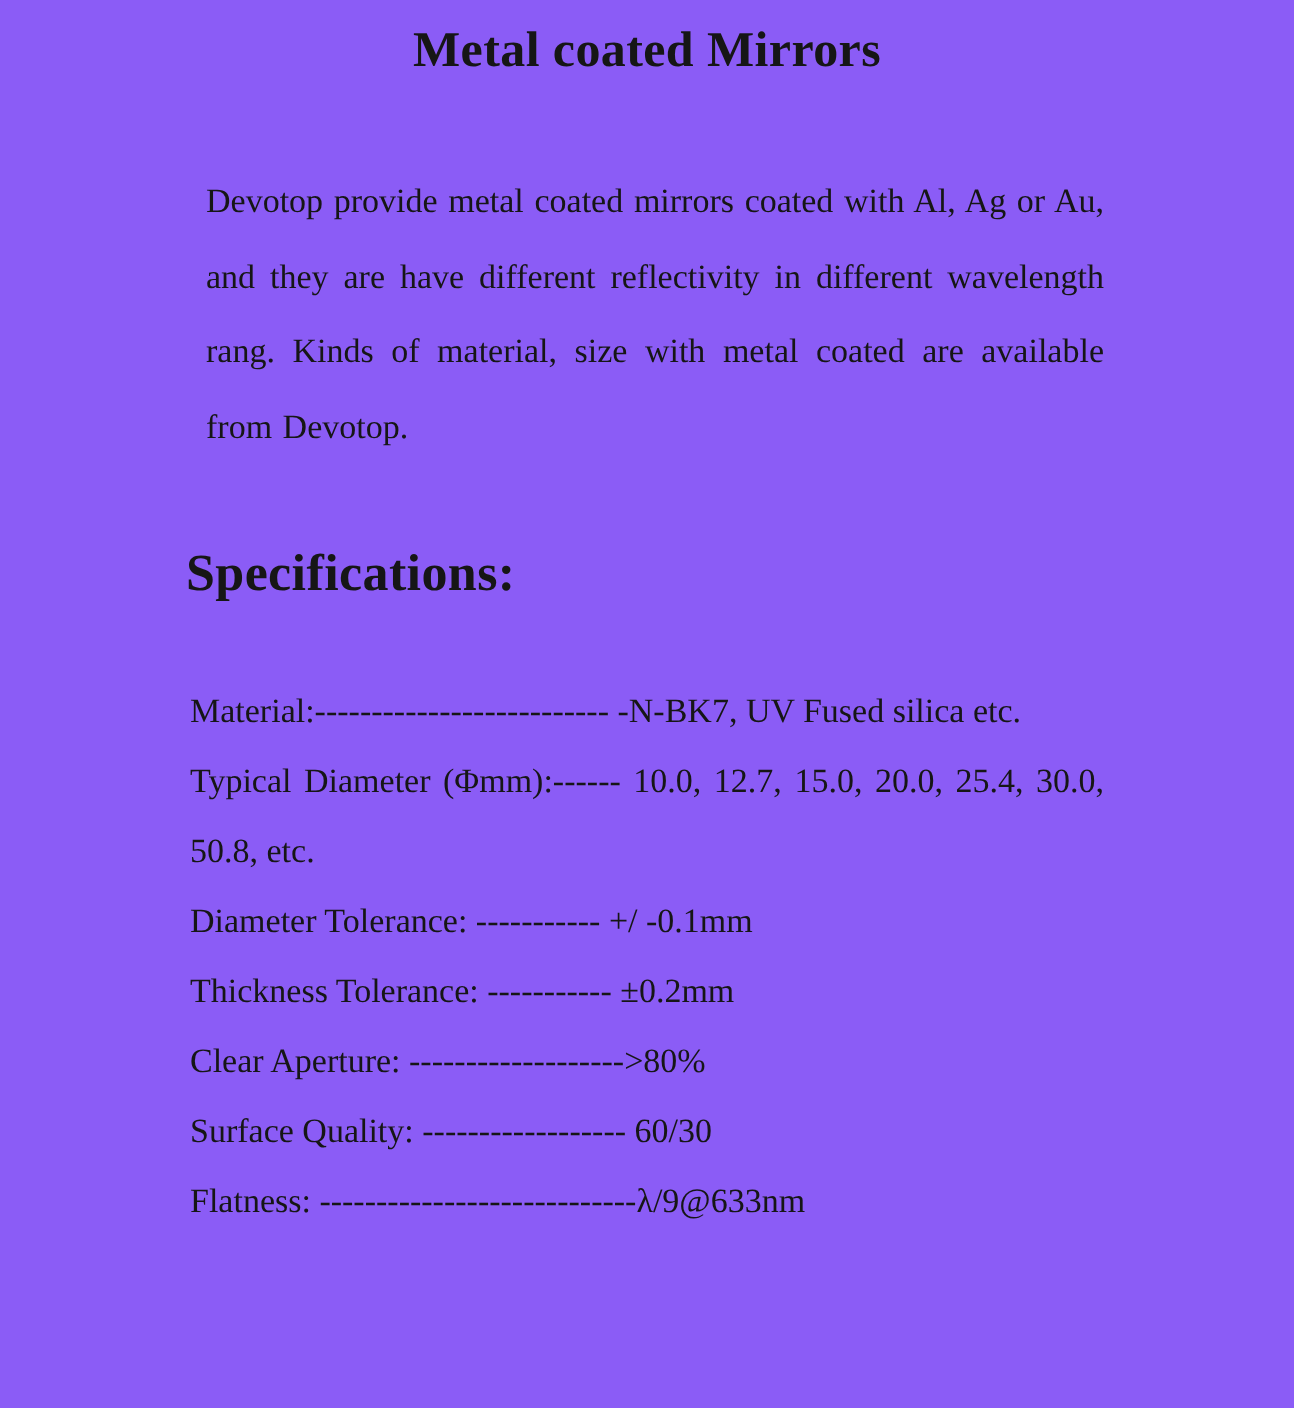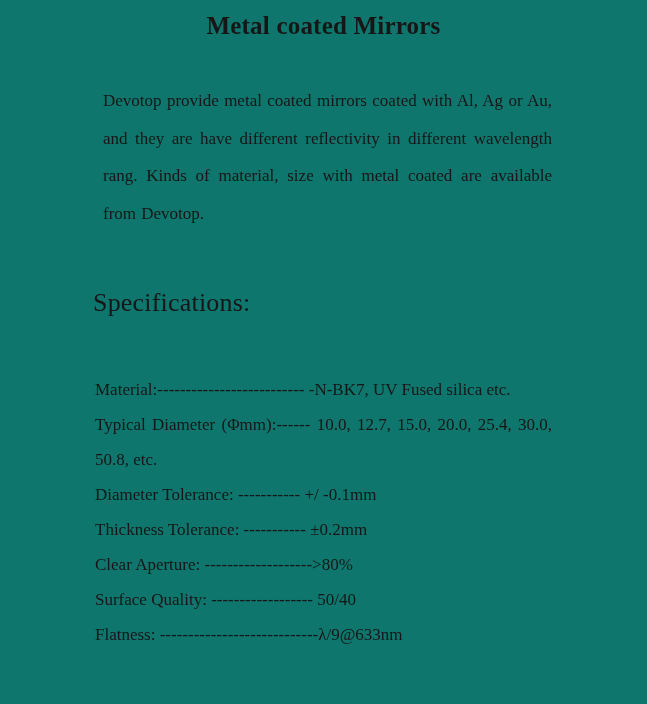--- a/index.html
+++ b/index.html
@@ -4,21 +4,21 @@
 <style>
   html, body {
     margin: 0;
     padding: 0;
     background: #ffffff;
   }
   .page {
     position: relative;
     width: 647px;
     height: 704px;
-    background: #0f766e;
+    background: #8b5cf6;
     color: #161616;
     font-family: "Liberation Serif", "DejaVu Serif", serif;
     box-sizing: border-box;
     padding: 12px 95px 0 95px;
     overflow: hidden;
   }
   .doc-title {
     margin: 0;
     font-size: 25px;
     font-weight: bold;
@@ -27,27 +27,27 @@
   }
   .intro {
     margin: 42px 0 0 8px;
     font-size: 17px;
     line-height: 37.5px;
     text-align: justify;
     text-justify: inter-word;
     word-spacing: 1px;
   }
   .section-heading {
-    margin: 56px 0 0 -2px;
+    margin: 40px 0 0 -2px;
     font-size: 26px;
-    font-weight: normal;
+    font-weight: bold;
     letter-spacing: 0.2px;
   }
   .specs {
-    margin-top: 54px;
+    margin-top: 36px;
   }
   .spec-line {
     margin: 0;
     font-size: 17px;
     line-height: 35px;
     text-align: justify;
     text-justify: inter-word;
   }
 </style>
 </head>
@@ -60,17 +60,17 @@
   <p class="intro">Devotop provide metal coated mirrors coated with Al, Ag or Au, and they are have different reflectivity in different wavelength rang. Kinds of material, size with metal coated are available from Devotop.</p>
 
   <h2 class="section-heading">Specifications:</h2>
 
   <div class="specs">
     <p class="spec-line">Material:-------------------------- -N-BK7, UV Fused silica etc.</p>
     <p class="spec-line">Typical Diameter (Φmm):------ 10.0, 12.7, 15.0, 20.0, 25.4, 30.0, 50.8, etc.</p>
     <p class="spec-line">Diameter Tolerance: ----------- +/ -0.1mm</p>
     <p class="spec-line">Thickness Tolerance: ----------- ±0.2mm</p>
     <p class="spec-line">Clear Aperture: -------------------&gt;80%</p>
-    <p class="spec-line">Surface Quality: ------------------ 50/40</p>
+    <p class="spec-line">Surface Quality: ------------------ 60/30</p>
     <p class="spec-line">Flatness: ----------------------------λ/9@633nm</p>
   </div>
 
 </div>
 
 </body></html>

